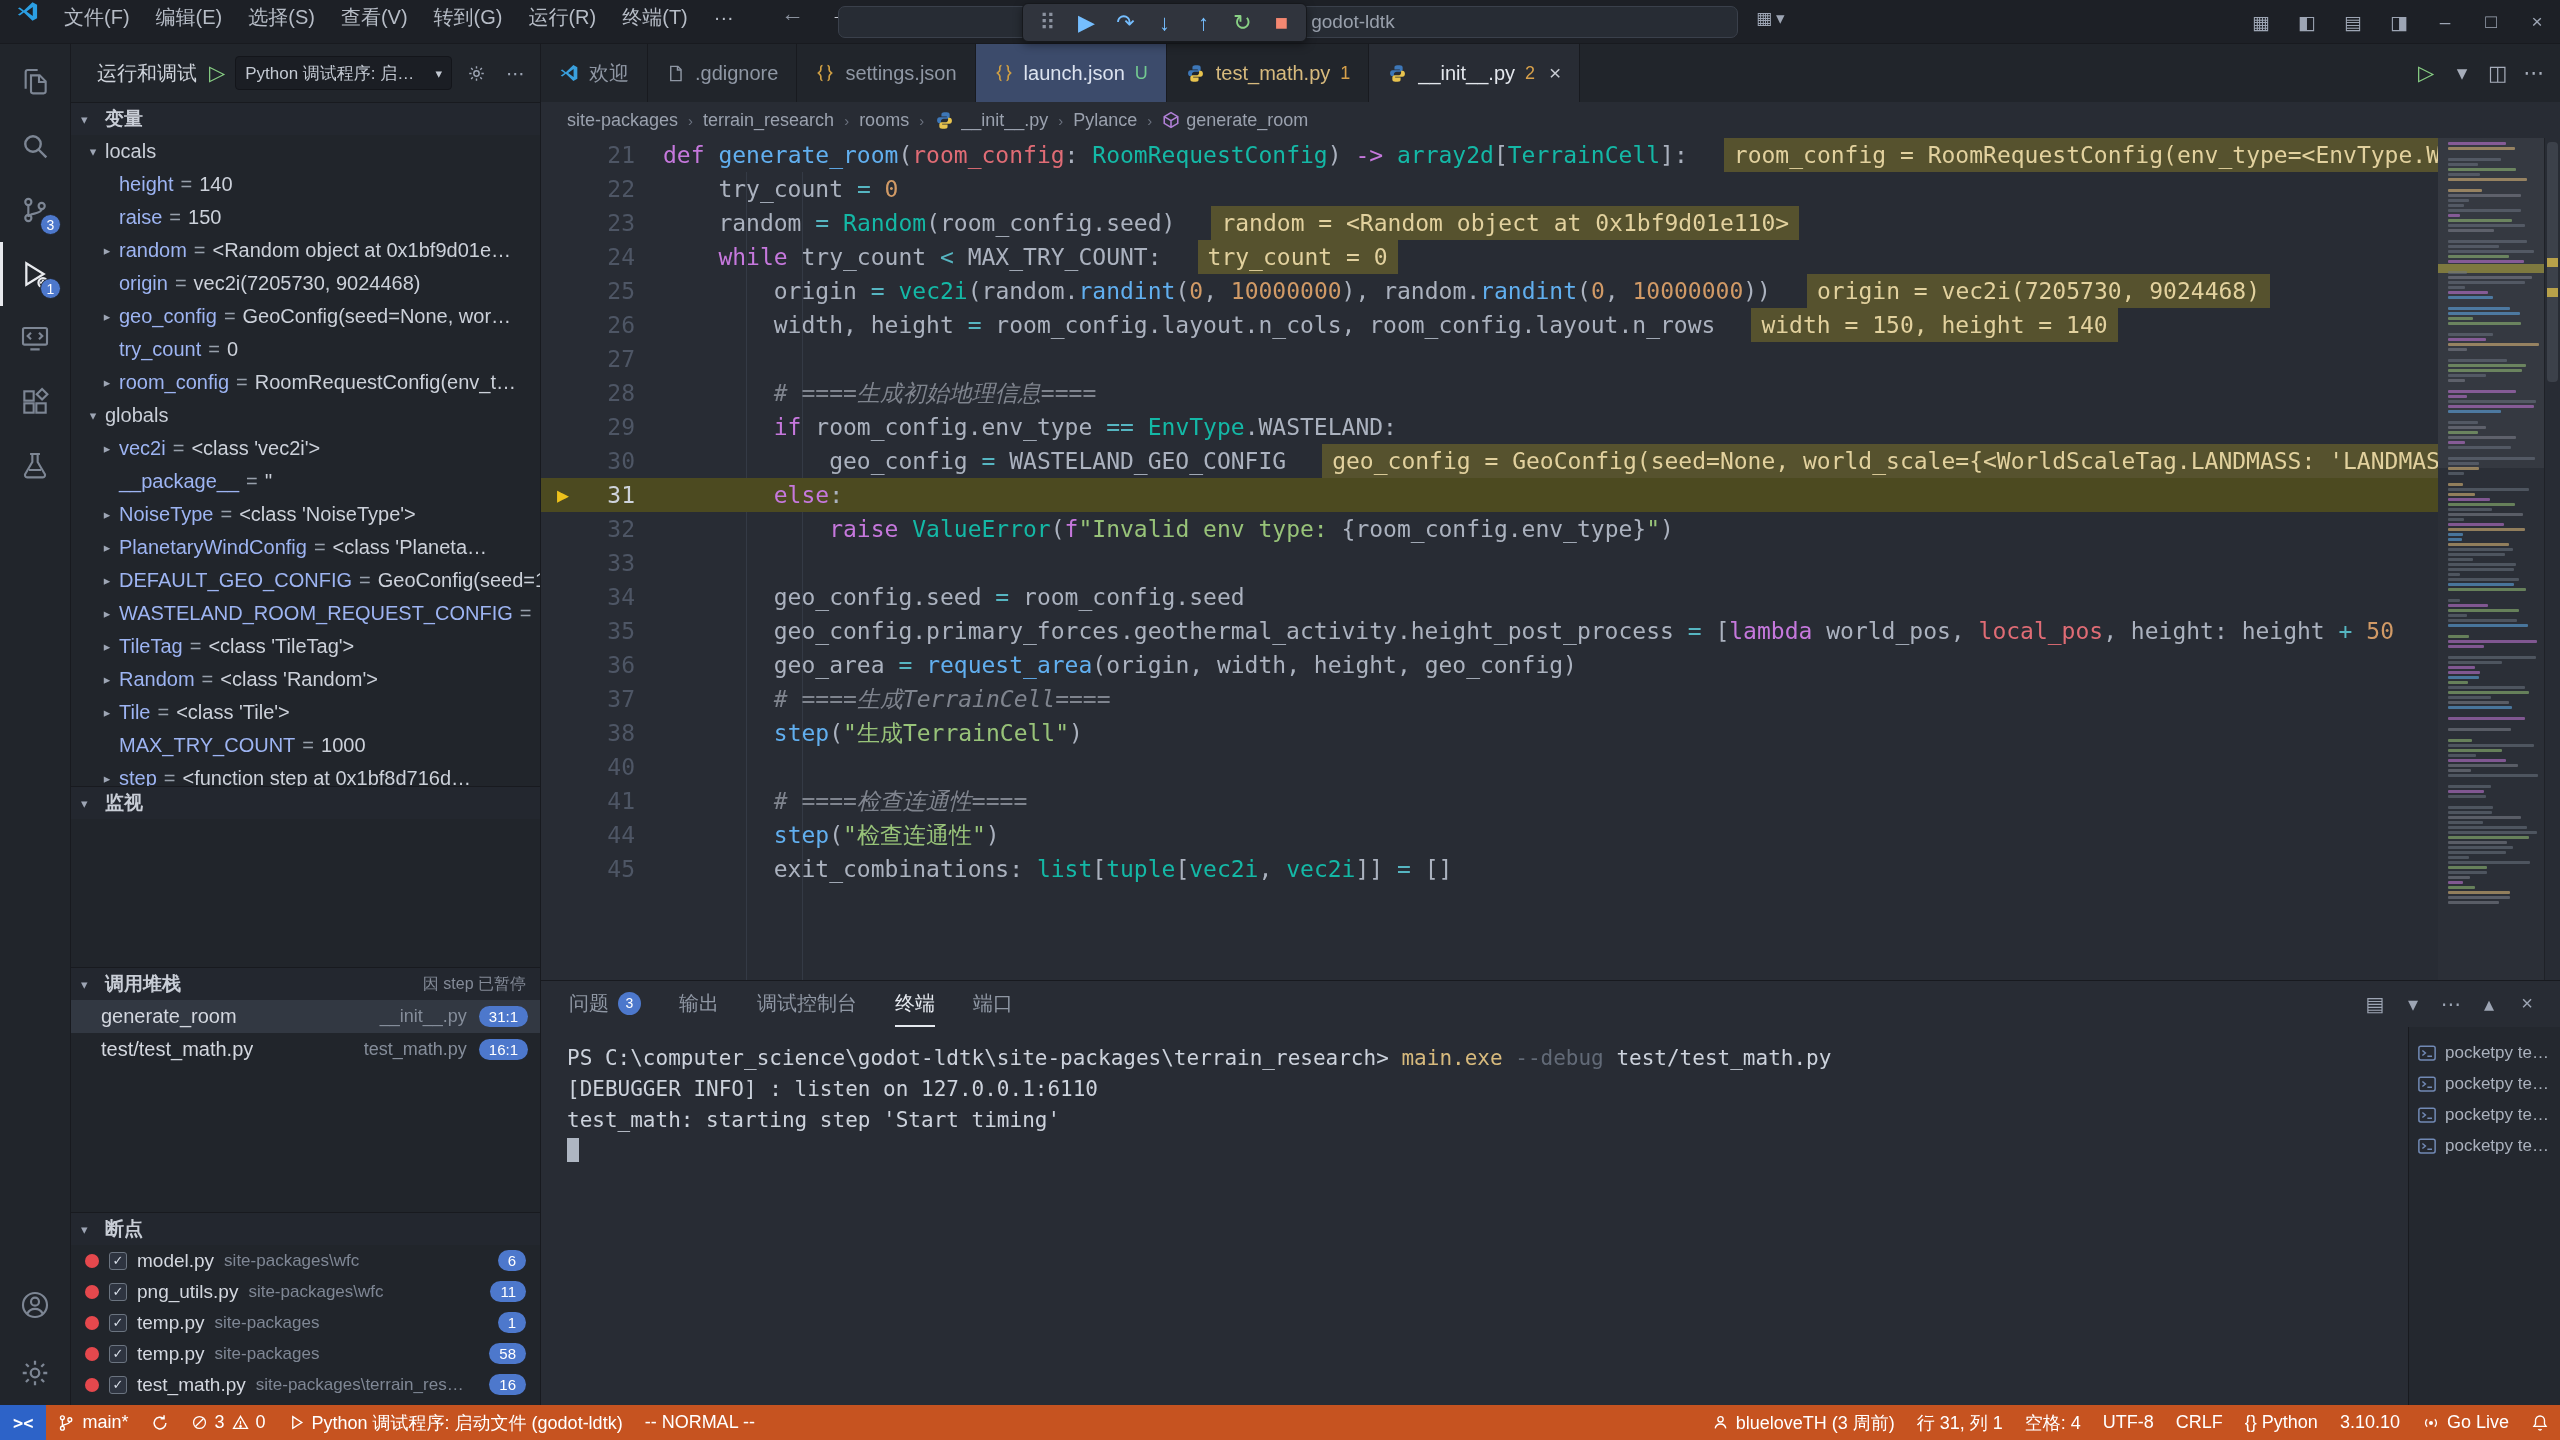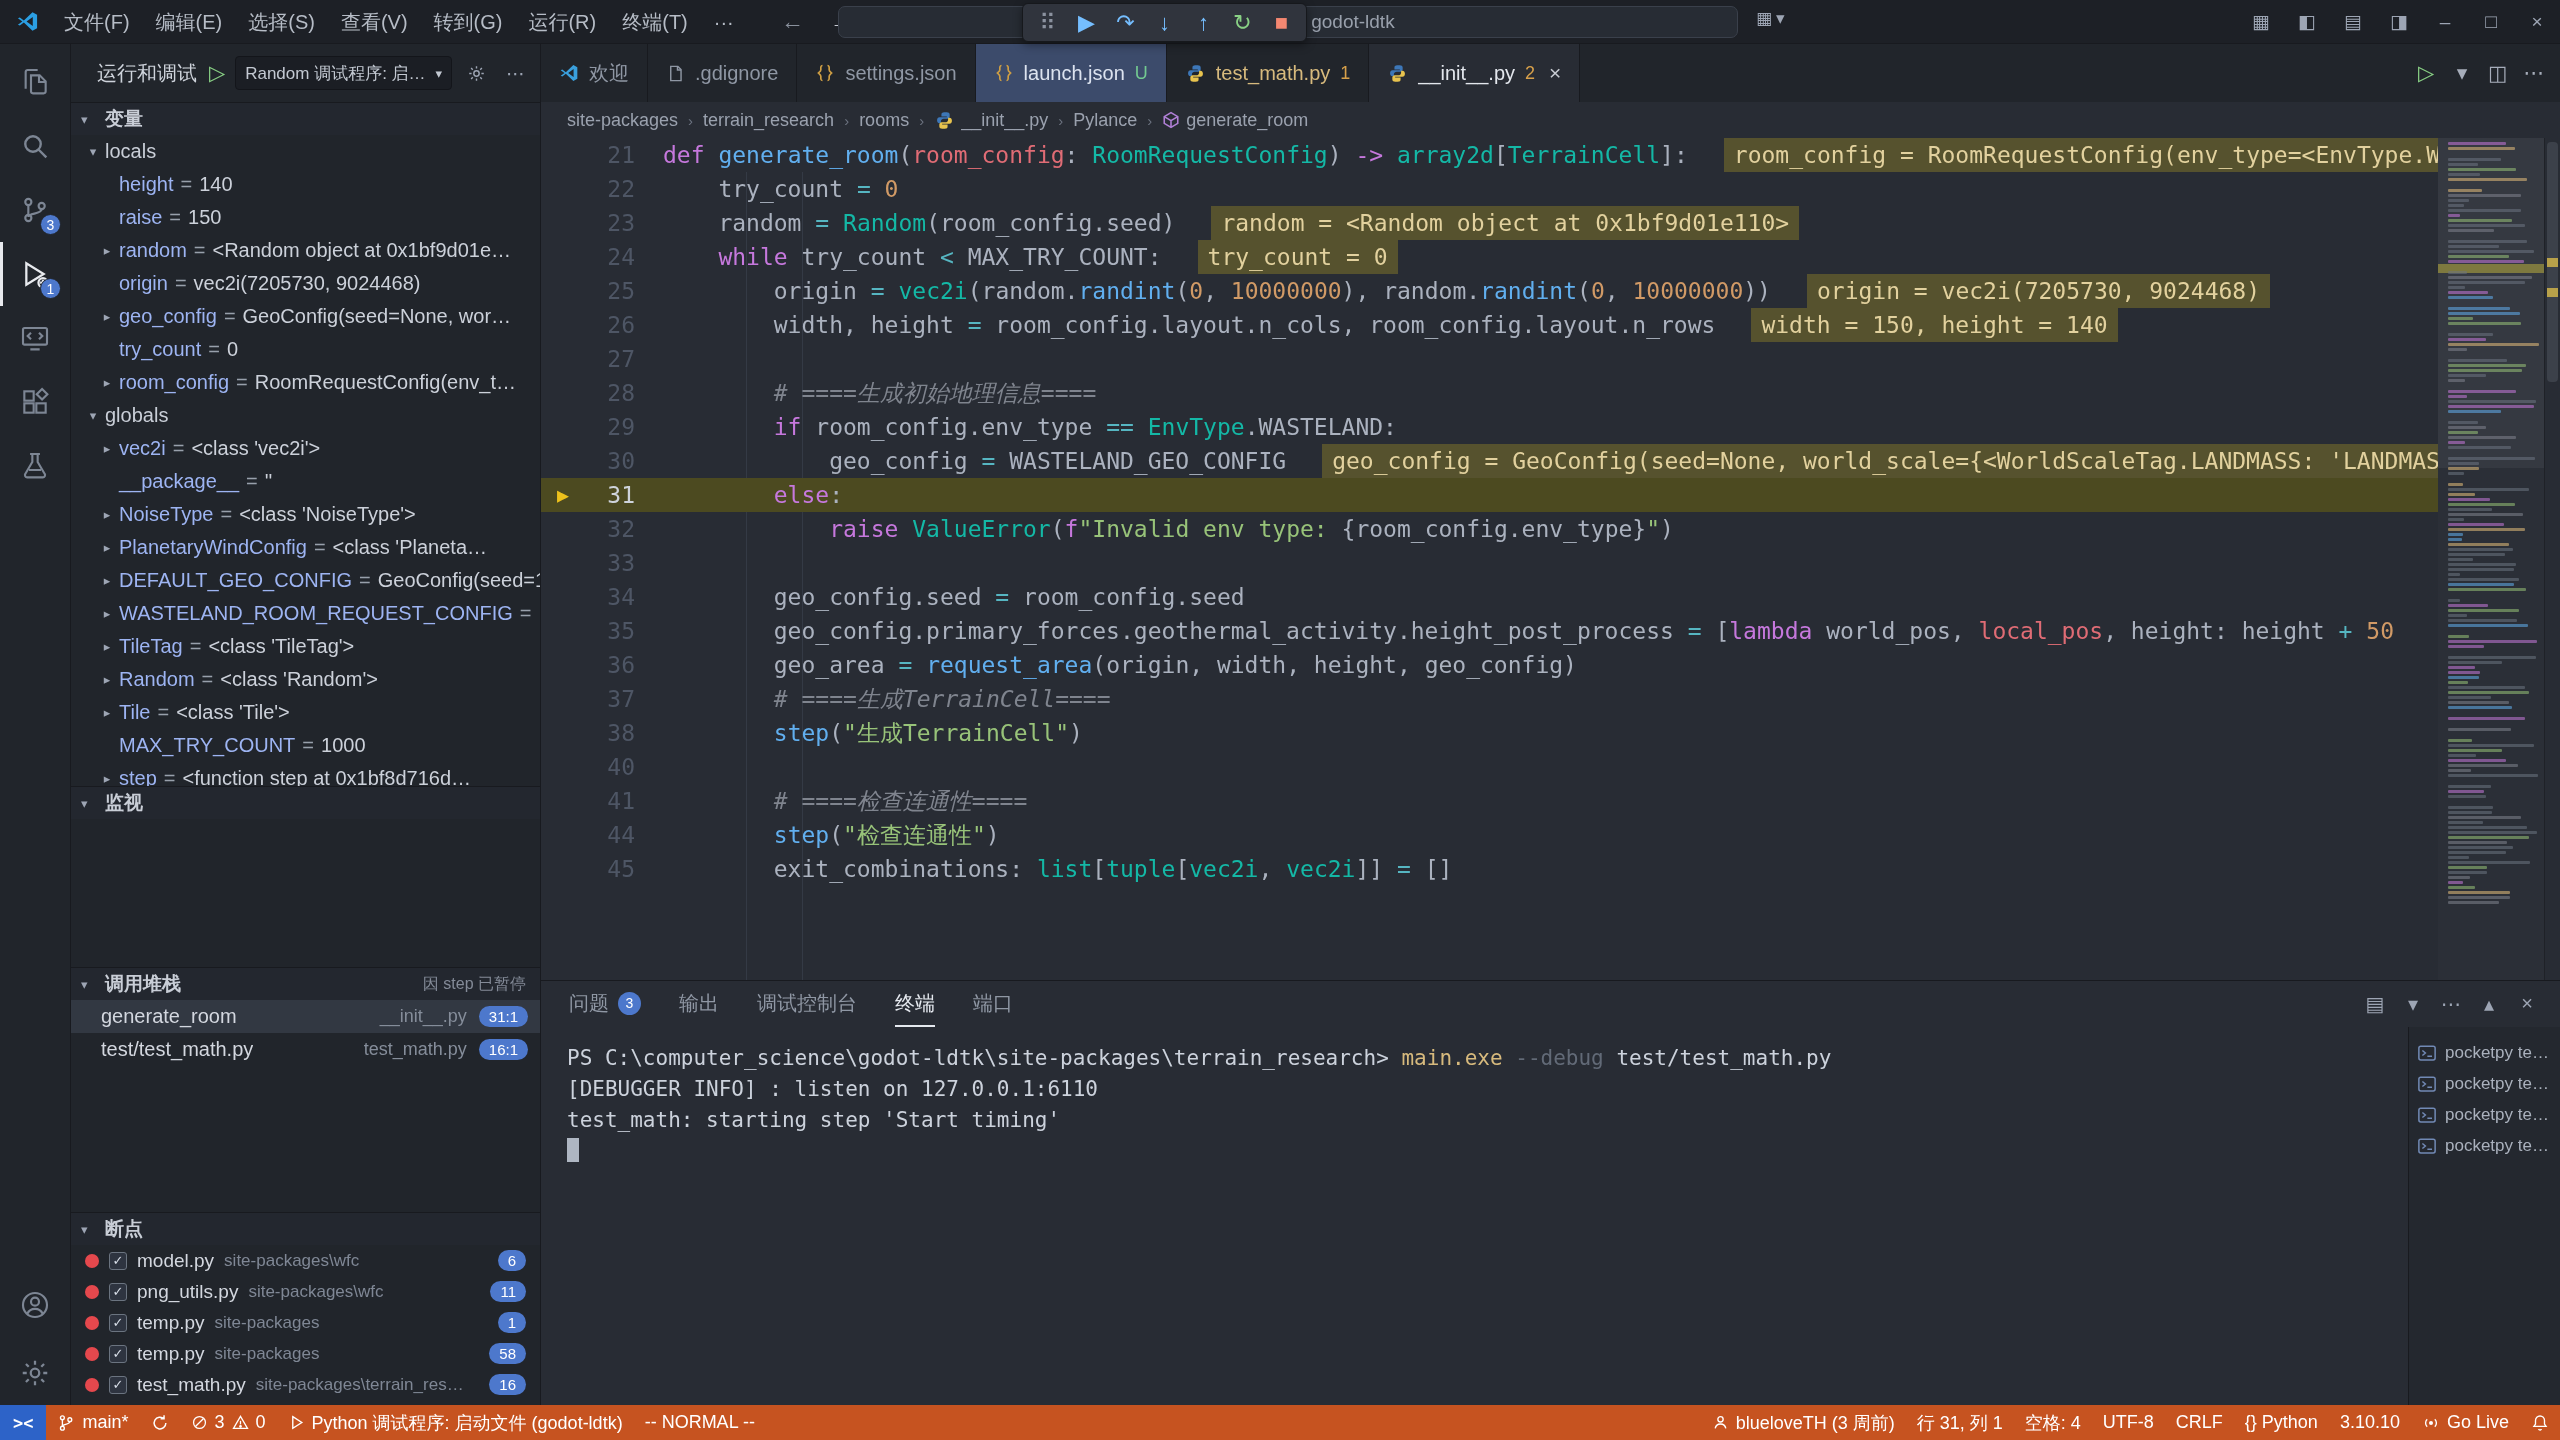--- a/index.html
+++ b/index.html
@@ -2,21 +2,21 @@
 <html><head>
 <meta charset="utf-8">
 <style>
 *{margin:0;padding:0;box-sizing:border-box}
 html,body{width:2560px;height:1440px;overflow:hidden;background:#282c34;
   font-family:"Liberation Sans","DejaVu Sans",sans-serif;user-select:none;color:#c8ccd4}
 #app{width:2560px;height:1440px;display:flex;flex-direction:column}
 
 
 #titlebar{flex:0 0 44px;height:44px;background:#1d2026;border-bottom:1px solid #181a1f;
-  display:flex;align-items:center;position:relative}
+  display:flex;align-items:flex-start;position:relative}
 .vslogo{margin:0 12px 0 16px;display:flex}
 .menu-item{color:#b6bcc6;font-size:20px;padding:0 13px;height:34px;line-height:34px;border-radius:6px;white-space:nowrap}
 .nav-arrows{color:#8a919d;font-size:23px;display:flex;gap:26px;margin-left:34px}
 #search-box{position:absolute;left:838px;top:6px;width:900px;height:32px;background:#272c34;
   border:1px solid #3a404b;border-radius:7px;color:#99a0ac;font-size:19px;
   display:flex;align-items:center;justify-content:center;gap:10px;z-index:1}
 #debug-toolbar{position:absolute;left:1022px;top:3px;height:39px;background:#30343d;border:1px solid #16181c;
   border-radius:6px;display:flex;align-items:center;padding:0 6px;gap:2px;z-index:5;box-shadow:0 3px 10px rgba(0,0,0,.4)}
 .dbg-btn{width:37px;height:33px;display:flex;align-items:center;justify-content:center;font-size:22px;border-radius:5px}
 #titlebar-right{margin-left:auto;display:flex;align-items:center;color:#9da5b4;z-index:2}
@@ -263,21 +263,21 @@
             </svg>
           </span>
         </div>
       </div>
 
     <div id="sidebar">
       <div class="side-title">
         <span class="side-title-label">运行和调试</span>
         <span class="play-glyph">▷</span>
         <div class="config-select">
-          <span class="lbl">Random 调试程序: 启…</span>
+          <span class="lbl">Python 调试程序: 启…</span>
           <span style="font-size:13px">▾</span>
         </div>
         <span class="side-ctl">
           <svg width="19" height="19" viewBox="0 0 24 24" stroke="currentColor" fill="none" stroke-width="1.8">
               <circle cx="12" cy="12" r="3.4"></circle>
               <path d="M12 2.8v3M12 18.2v3M2.8 12h3M18.2 12h3M5.2 5.2l2.1 2.1M16.7 16.7l2.1 2.1M18.8 5.2l-2.1 2.1M7.3 16.7l-2.1 2.1"></path>
             </svg>
         </span>
         <span class="side-ctl">⋯</span>
       </div>

